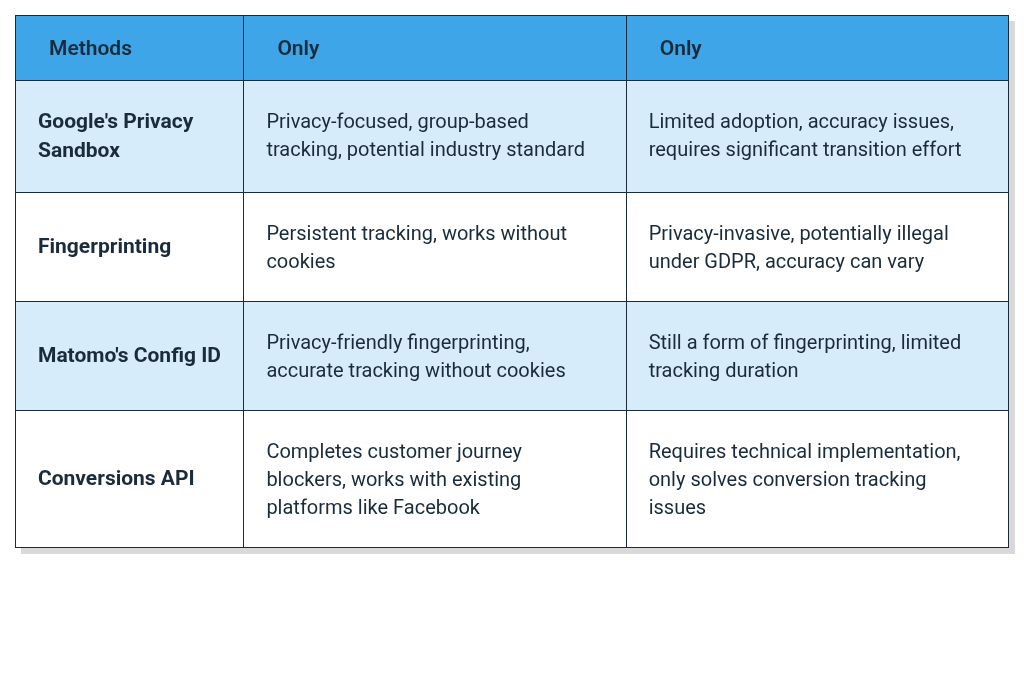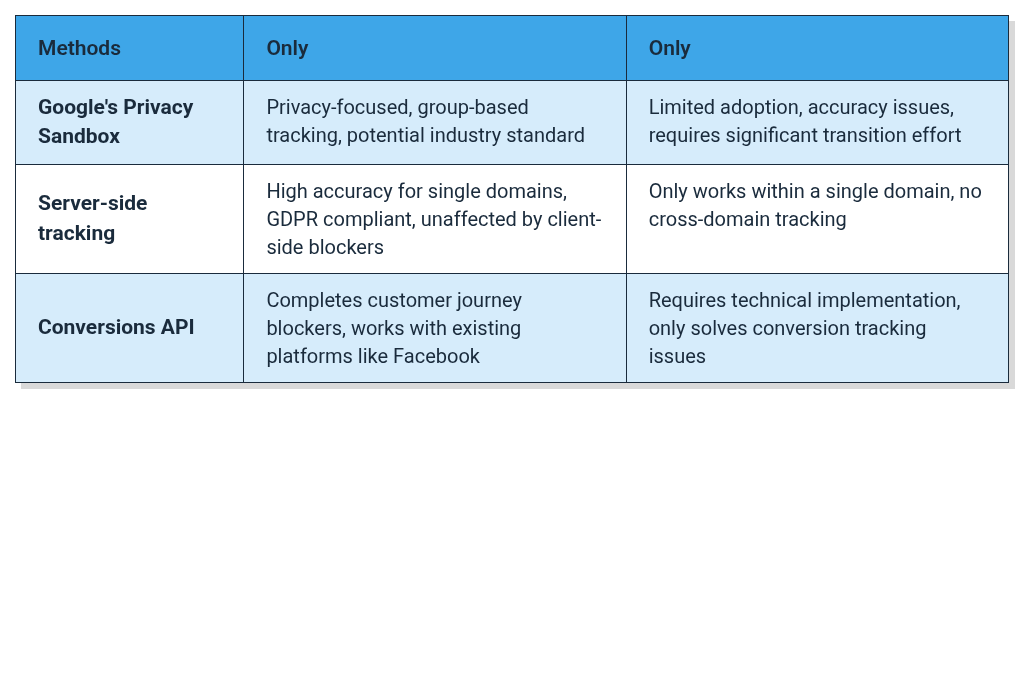--- a/index.html
+++ b/index.html
@@ -25,28 +25,28 @@
     table {
       width: 100%;
       border-collapse: collapse;
       border: 1px solid #1a2b3c;
     }
     
     th {
       background-color: #3ea6e8;
       color: #1a2b3c;
       text-align: left;
-      padding: 20px 22px;
+      padding: 20px 33px;
       font-weight: 600;
       font-size: 21px;
       border: 1px solid #1a2b3c;
     }
     
     td {
-      padding: 12px 22px;
+      padding: 26px 22px;
       color: #1a2b3c;
       font-size: 20px;
       line-height: 1.4;
       border: 1px solid #1a2b3c;
       vertical-align: top;
     }
     
     td.method-cell {
       font-weight: 700;
       font-size: 21px;
@@ -90,23 +90,28 @@
         <th>Only</th>
       </tr>
     </thead>
     <tbody>
       <tr>
         <td class="method-cell">Google's Privacy Sandbox</td>
         <td>Privacy-focused, group-based tracking, potential industry standard</td>
         <td>Limited adoption, accuracy issues, requires significant transition effort</td>
       </tr>
       <tr>
-        <td class="method-cell">Server-side tracking</td>
-        <td>High accuracy for single domains, GDPR compliant, unaffected by client-side blockers</td>
-        <td>Only works within a single domain, no cross-domain tracking</td>
+        <td class="method-cell">Fingerprinting</td>
+        <td>Persistent tracking, works without cookies</td>
+        <td>Privacy-invasive, potentially illegal under GDPR, accuracy can vary</td>
+      </tr>
+      <tr>
+        <td class="method-cell">Matomo's Config ID</td>
+        <td>Privacy-friendly fingerprinting, accurate tracking without cookies</td>
+        <td>Still a form of fingerprinting, limited tracking duration</td>
       </tr>
       <tr>
         <td class="method-cell">Conversions API</td>
         <td>Completes customer journey blockers, works with existing platforms like Facebook</td>
         <td>Requires technical implementation, only solves conversion tracking issues</td>
       </tr>
     </tbody>
   </table>
 </div>
 

